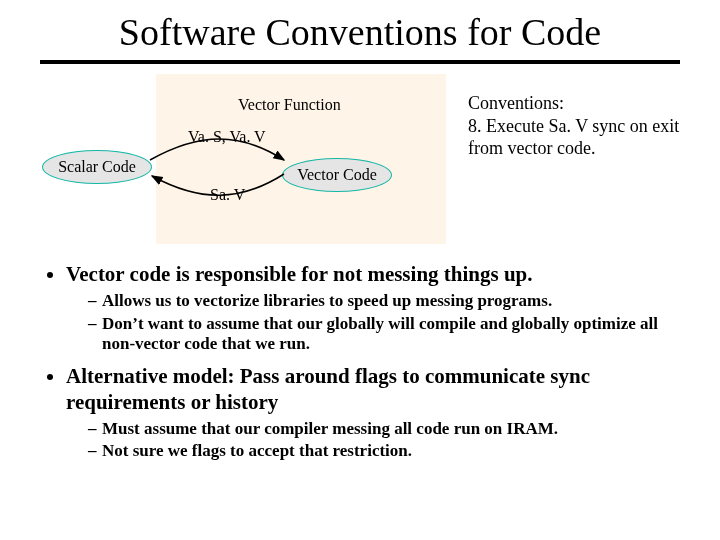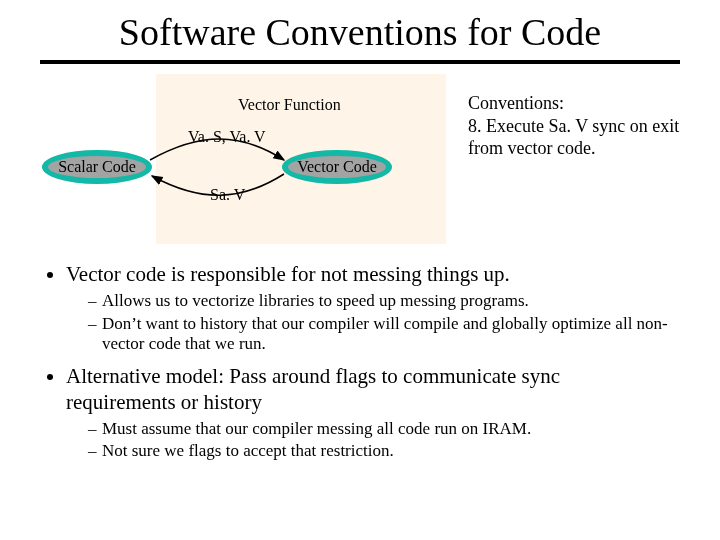--- a/index.html
+++ b/index.html
@@ -42,38 +42,38 @@
     background: #fef4e7;
   }
   .vec-func {
     position: absolute;
     left: 238px;
     top: 22px;
     font-size: 16px;
   }
   .oval {
     position: absolute;
-    border: 6px solid #14b8a6;
+    border: 1px solid #14b8a6;
     border-radius: 50%;
-    background: #a3a3a3;
+    background: #e5e5e5;
     display: flex;
     align-items: center;
     justify-content: center;
     font-size: 16px;
     box-sizing: border-box;
   }
   .oval.scalar {
     left: 42px;
     top: 76px;
     width: 110px;
     height: 34px;
   }
   .oval.vector {
     left: 282px;
-    top: 76px;
+    top: 84px;
     width: 110px;
     height: 34px;
   }
   .sync-label {
     position: absolute;
     font-size: 16px;
   }
   .sync-top { left: 188px; top: 54px; }
   .sync-bot { left: 210px; top: 112px; }
   svg.arrows {
@@ -93,20 +93,21 @@
     line-height: 1.25;
   }
   .conventions .hdr {
     font-size: 18px;
     margin-bottom: 0;
   }
   .bullets {
     font-size: 21px;
     padding: 6px 50px 0 42px;
     line-height: 1.2;
+    font-weight: bold;
   }
   ul.l1 {
     list-style: disc;
     margin: 0;
     padding-left: 24px;
   }
   ul.l1 > li {
     margin: 6px 0 6px 0;
   }
   ul.l2 {
@@ -163,21 +164,21 @@
       <div>8. Execute Sa. V sync on exit from vector code.</div>
     </div>
   </div>
 
   <div class="bullets">
     <ul class="l1">
       <li>
         <span>Vector code is responsible for not messing things up.</span>
         <ul class="l2">
           <li>Allows us to vectorize libraries to speed up messing programs.</li>
-          <li>Don’t want to history that our compiler will compile and globally optimize all non-vector code that we run.</li>
+          <li>Don’t want to assume that our globally will compile and globally optimize all non-vector code that we run.</li>
         </ul>
       </li>
       <li>
         <span>Alternative model: Pass around flags to communicate sync requirements or history</span>
         <ul class="l2">
           <li>Must assume that our compiler messing all code run on IRAM.</li>
           <li>Not sure we flags to accept that restriction.</li>
         </ul>
       </li>
     </ul>

